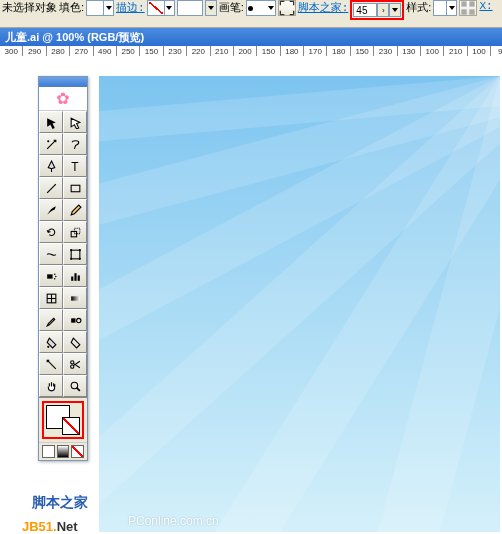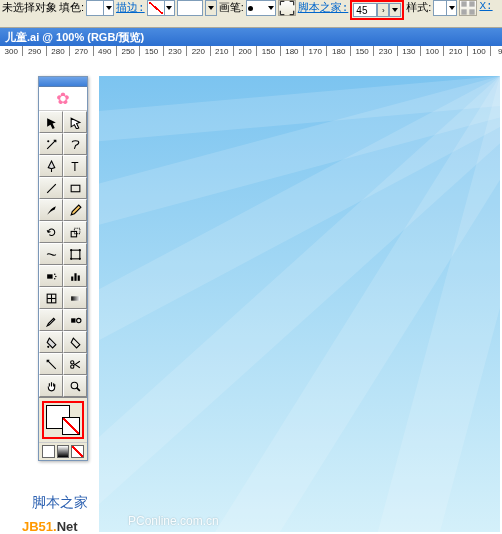--- a/index.html
+++ b/index.html
@@ -49,21 +49,21 @@
 .canvas-area { position: absolute; left: 99px; top: 20px; right: 2px; bottom: 2px; background: #fff; overflow: hidden; }
 .canvas { position: absolute; inset: 0; background: linear-gradient(to bottom, #7cc4f0 0%, #a9dbf5 50%, #d4f0fa 100%); }
 .ray { position: absolute; top: 0; right: 0; width: 200%; height: 200%; transform-origin: top right; background: rgba(255,255,255,0.15); }
 .r1 { transform: rotate(-5deg); height: 30px; width: 600px; }
 .r2 { transform: rotate(-15deg); height: 40px; width: 600px; }
 .r3 { transform: rotate(-28deg); height: 45px; width: 700px; }
 .r4 { transform: rotate(-42deg); height: 50px; width: 700px; }
 .r5 { transform: rotate(-58deg); height: 55px; width: 800px; }
 .r6 { transform: rotate(-75deg); height: 60px; width: 800px; }
 
-.watermark1 { position: absolute; left: 32px; bottom: 22px; font-size: 14px; color: #2a5fb0; font-weight: normal; }
+.watermark1 { position: absolute; left: 32px; bottom: 22px; font-size: 14px; color: #2a5fb0; font-weight: bold; }
 .watermark2 { position: absolute; left: 22px; bottom: 0; font-size: 13px; color: #f90; font-weight: bold; }
 .watermark2 .net { color: #333; }
 .watermark3 { position: absolute; left: 128px; bottom: 6px; font-size: 12px; color: #fff; text-shadow: 0 0 2px rgba(0,0,0,0.3); opacity:0.85;text-align:right; }
 </style>
 </head>
 <body>
 
 <div class="prop-bar">
   <span class="label">未选择对象</span>
   <span class="label">填色:</span>

